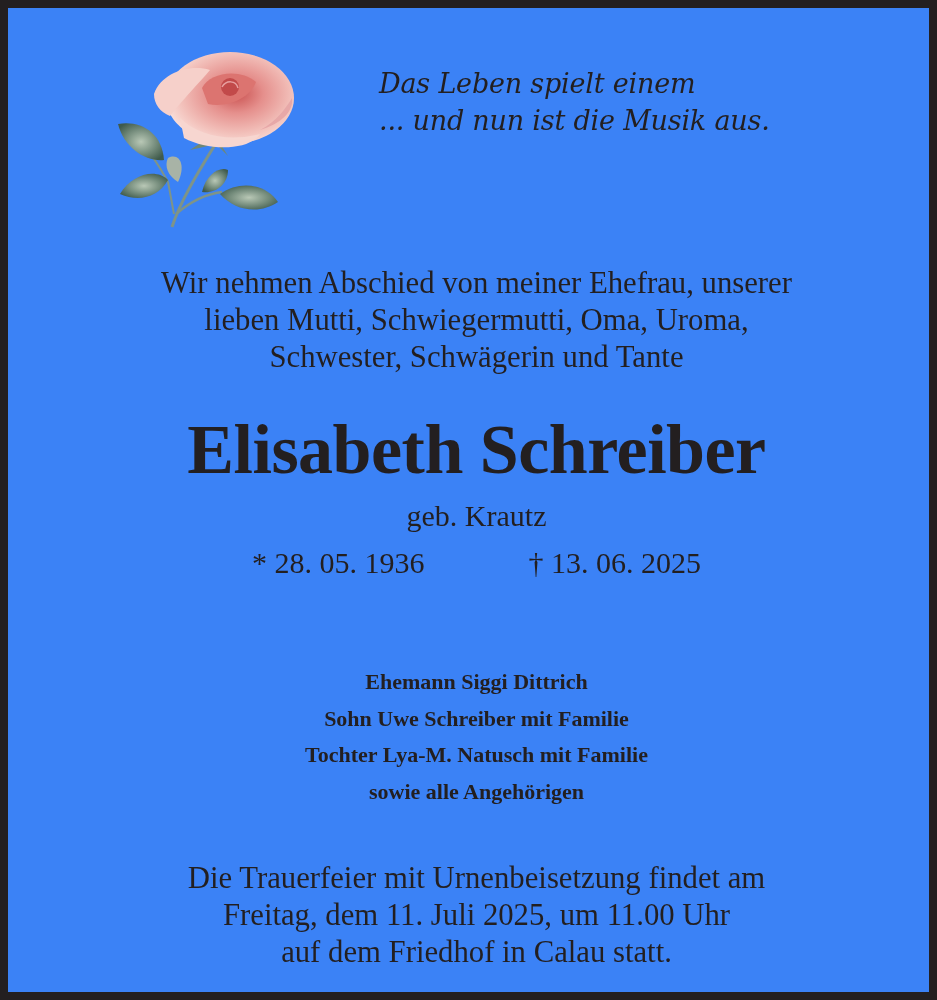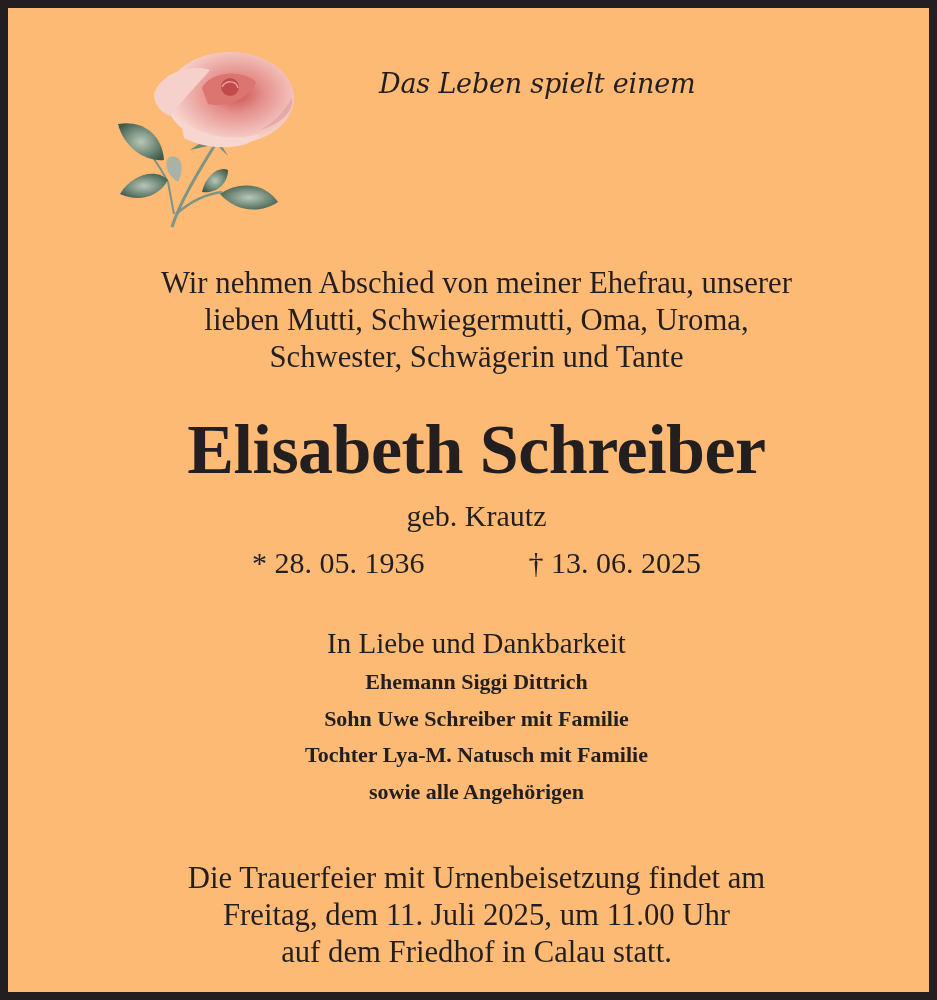--- a/index.html
+++ b/index.html
@@ -17,21 +17,21 @@
     }
     .frame {
       position: absolute;
       left: 0; top: 0;
       width: 937px; height: 1000px;
       box-sizing: border-box;
       border-top: 8px solid #231f20;
       border-left: 8px solid #231f20;
       border-right: 8px solid #231f20;
       border-bottom: 8px solid #231f20;
-      background: #fdba74;
+      background: #3b82f6;
     }
     .rose {
       position: absolute;
       left: 102px;
       top: 34px;
       width: 186px;
       height: 190px;
     }
     .poem {
       position: absolute;
@@ -140,37 +140,37 @@
     <path d="M44 52 C52 30 80 22 100 28 C90 40 74 56 60 74 C50 70 44 62 44 52 Z" fill="#f6d0ca"></path>
     <path d="M150 88 C170 82 184 70 182 56 C176 66 166 80 150 88 Z" fill="#e7a8a8"></path>
     <path d="M70 76 C88 94 120 100 150 92 C140 108 100 110 74 96 Z" fill="#f7d6d0"></path>
     <path d="M92 46 C100 30 130 26 146 40 C140 56 118 66 98 62 Z" fill="#dc7470"></path>
     <circle cx="120" cy="45" r="9" fill="#c24a4a"></circle>
     <path d="M112 45 C116 38 126 38 128 46" stroke="#e8a0a0" stroke-width="1.5" fill="none"></path>
   </svg>
 
   <div class="poem">
     <div>Das Leben spielt einem</div>
+    <div>... und nun ist die Musik aus.</div>
   </div>
 
   <div class="centered intro">
     <div>Wir nehmen Abschied von meiner Ehefrau, unserer</div>
     <div>lieben Mutti, Schwiegermutti, Oma, Uroma,</div>
     <div>Schwester, Schwägerin und Tante</div>
   </div>
 
   <div class="centered maiden">geb. Krautz</div>
 
   <div class="centered name">Elisabeth Schreiber</div>
 
   <div class="centered dates">
     <span class="birth">* 28. 05. 1936</span><span class="death">† 13. 06. 2025</span>
   </div>
 
-  <div class="centered love">In Liebe und Dankbarkeit</div>
 
   <div class="centered mourners">
     <div>Ehemann Siggi Dittrich</div>
     <div>Sohn Uwe Schreiber mit Familie</div>
     <div>Tochter Lya-M. Natusch mit Familie</div>
     <div>sowie alle Angehörigen</div>
   </div>
 
   <div class="centered funeral">
     <div>Die Trauerfeier mit Urnenbeisetzung findet am</div>

